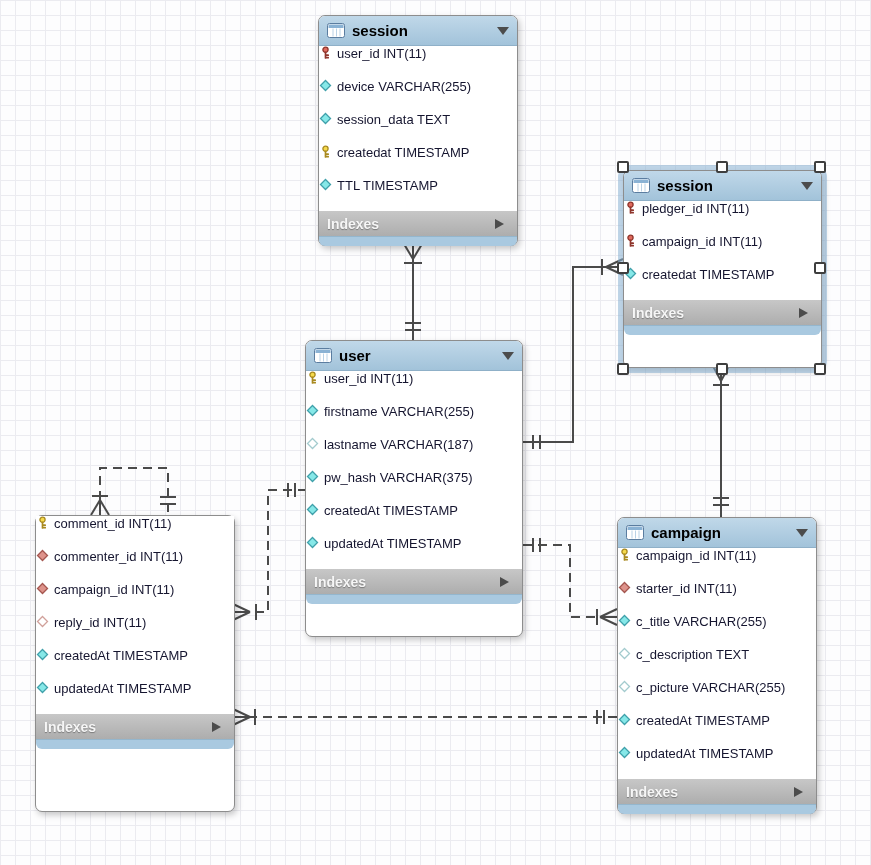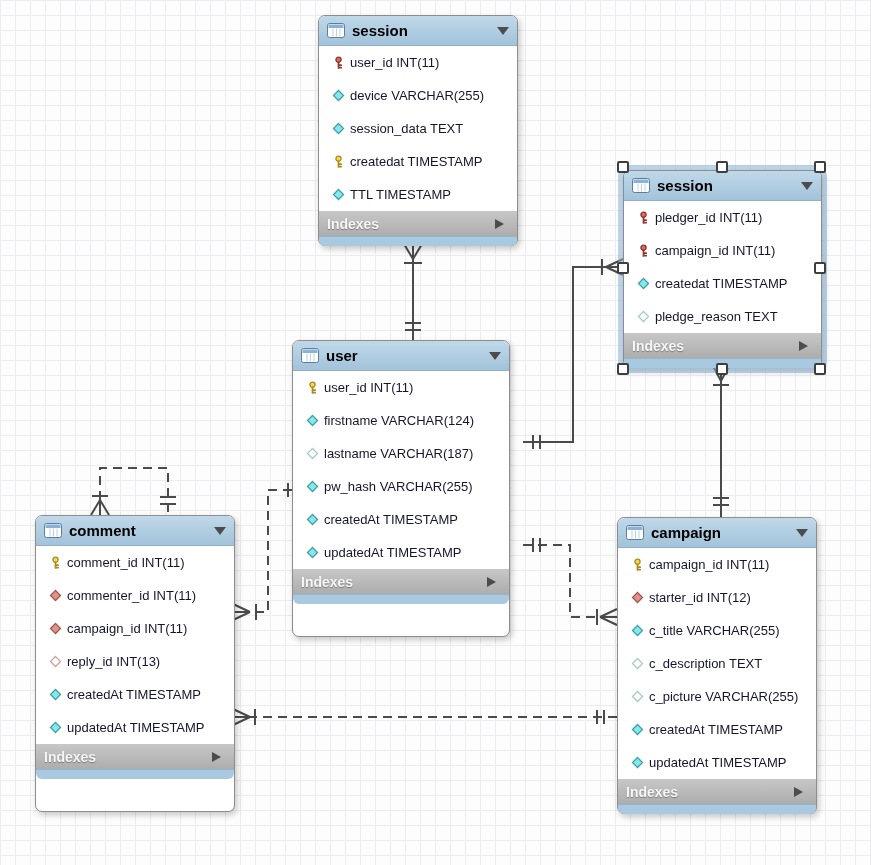--- a/index.html
+++ b/index.html
@@ -33,21 +33,21 @@
     height:30px;display:flex;align-items:center;padding:0 8px;box-sizing:border-box;
     background:linear-gradient(#c0d8e9,#a2c3da);
     border-bottom:1px solid #8fb0c8;border-radius:6px 6px 0 0;
   }
   .hd .ttl{font-weight:bold;font-size:15px;color:#000;margin-left:7px;white-space:nowrap;}
   .hd .tri{
     margin-left:auto;width:0;height:0;
     border-left:6px solid transparent;border-right:6px solid transparent;
     border-top:8px solid #4c4c4c;
   }
-  .row{height:33px;display:flex;align-items:center;padding:0 13px;box-sizing:border-box;background:#fff;}
+  .row{height:33px;display:flex;padding:0 0;box-sizing:border-box;background:#fff;}
   .row .txt{font-size:13px;color:#15152f;white-space:nowrap;}
   .ft{
     height:25px;display:flex;align-items:center;padding:0 8px;box-sizing:border-box;
     background:linear-gradient(#c7c7c7,#adadad);
     color:#f6f6f6;font-weight:bold;font-size:14px;
     text-shadow:0 1px 1px rgba(90,90,90,.65);
   }
   .ft .arr{
     margin-left:auto;margin-right:5px;width:0;height:0;
     border-top:5px solid transparent;border-bottom:5px solid transparent;
@@ -182,21 +182,21 @@
           <polygon points="6.5,1.5 11.5,6.5 6.5,11.5 1.5,6.5"></polygon>
         </svg>
         <span class="txt">TTL TIMESTAMP</span>
       </div>
       <div class="ft">
         <span>Indexes</span>
         <span class="arr"></span>
       </div>
       <div class="strip"></div>
     </div>
-    <div class="tbl" style="left: 292px; top: 340px; width: 216px; height: 295px;">
+    <div class="tbl" style="left: 305px; top: 340px; width: 216px; height: 295px;">
       <div class="hd">
         <svg class="ticon" width="18" height="15" viewBox="0 0 18 15">
           <rect x="0.5" y="0.5" width="17" height="14" rx="2" fill="#ffffff" stroke="#5b7da0"></rect>
           <rect x="1.5" y="1.5" width="15" height="3.5" fill="#8ab2d4"></rect>
           <line x1="6" y1="5.5" x2="6" y2="13.5" stroke="#b9d2e6"></line>
           <line x1="9.5" y1="5.5" x2="9.5" y2="13.5" stroke="#b9d2e6"></line>
           <line x1="13" y1="5.5" x2="13" y2="13.5" stroke="#b9d2e6"></line>
         </svg>
         <span class="ttl">user</span>
         <span class="tri"></span>
@@ -205,33 +205,33 @@
         <svg class="fi key ky" width="13" height="13" viewBox="0 0 13 13">
           <circle cx="6.5" cy="3.8" r="2.6"></circle>
           <path d="M6.5 6.4 L6.5 12 M6.5 9.2 L9.2 9.2 M6.5 11.7 L9.2 11.7"></path>
         </svg>
         <span class="txt">user_id INT(11)</span>
       </div>
       <div class="row">
         <svg class="fi dia dt" width="13" height="13" viewBox="0 0 13 13">
           <polygon points="6.5,1.5 11.5,6.5 6.5,11.5 1.5,6.5"></polygon>
         </svg>
-        <span class="txt">firstname VARCHAR(124)</span>
+        <span class="txt">firstname VARCHAR(255)</span>
       </div>
       <div class="row">
         <svg class="fi dia dh" width="13" height="13" viewBox="0 0 13 13">
           <polygon points="6.5,1.5 11.5,6.5 6.5,11.5 1.5,6.5"></polygon>
         </svg>
         <span class="txt">lastname VARCHAR(187)</span>
       </div>
       <div class="row">
         <svg class="fi dia dt" width="13" height="13" viewBox="0 0 13 13">
           <polygon points="6.5,1.5 11.5,6.5 6.5,11.5 1.5,6.5"></polygon>
         </svg>
-        <span class="txt">pw_hash VARCHAR(255)</span>
+        <span class="txt">pw_hash VARCHAR(375)</span>
       </div>
       <div class="row">
         <svg class="fi dia dt" width="13" height="13" viewBox="0 0 13 13">
           <polygon points="6.5,1.5 11.5,6.5 6.5,11.5 1.5,6.5"></polygon>
         </svg>
         <span class="txt">createdAt TIMESTAMP</span>
       </div>
       <div class="row">
         <svg class="fi dia dt" width="13" height="13" viewBox="0 0 13 13">
           <polygon points="6.5,1.5 11.5,6.5 6.5,11.5 1.5,6.5"></polygon>
@@ -268,53 +268,36 @@
           <circle cx="6.5" cy="3.8" r="2.6"></circle>
           <path d="M6.5 6.4 L6.5 12 M6.5 9.2 L9.2 9.2 M6.5 11.7 L9.2 11.7"></path>
         </svg>
         <span class="txt">campaign_id INT(11)</span>
       </div>
       <div class="row">
         <svg class="fi dia dt" width="13" height="13" viewBox="0 0 13 13">
           <polygon points="6.5,1.5 11.5,6.5 6.5,11.5 1.5,6.5"></polygon>
         </svg>
         <span class="txt">createdat TIMESTAMP</span>
-      </div>
-      <div class="row">
-        <svg class="fi dia dh" width="13" height="13" viewBox="0 0 13 13">
-          <polygon points="6.5,1.5 11.5,6.5 6.5,11.5 1.5,6.5"></polygon>
-        </svg>
-        <span class="txt">pledge_reason TEXT</span>
       </div>
       <div class="ft">
         <span>Indexes</span>
         <span class="arr"></span>
       </div>
       <div class="strip"></div>
     </div>
     <div class="hdl" style="left: 617px; top: 161px;"></div>
     <div class="hdl" style="left: 715.5px; top: 161px;"></div>
     <div class="hdl" style="left: 814px; top: 161px;"></div>
     <div class="hdl" style="left: 617px; top: 262px;"></div>
     <div class="hdl" style="left: 814px; top: 262px;"></div>
     <div class="hdl" style="left: 617px; top: 363px;"></div>
     <div class="hdl" style="left: 715.5px; top: 363px;"></div>
     <div class="hdl" style="left: 814px; top: 363px;"></div>
     <div class="tbl" style="left: 35px; top: 515px; width: 198px; height: 295px;">
-      <div class="hd">
-        <svg class="ticon" width="18" height="15" viewBox="0 0 18 15">
-          <rect x="0.5" y="0.5" width="17" height="14" rx="2" fill="#ffffff" stroke="#5b7da0"></rect>
-          <rect x="1.5" y="1.5" width="15" height="3.5" fill="#8ab2d4"></rect>
-          <line x1="6" y1="5.5" x2="6" y2="13.5" stroke="#b9d2e6"></line>
-          <line x1="9.5" y1="5.5" x2="9.5" y2="13.5" stroke="#b9d2e6"></line>
-          <line x1="13" y1="5.5" x2="13" y2="13.5" stroke="#b9d2e6"></line>
-        </svg>
-        <span class="ttl">comment</span>
-        <span class="tri"></span>
-      </div>
       <div class="row">
         <svg class="fi key ky" width="13" height="13" viewBox="0 0 13 13">
           <circle cx="6.5" cy="3.8" r="2.6"></circle>
           <path d="M6.5 6.4 L6.5 12 M6.5 9.2 L9.2 9.2 M6.5 11.7 L9.2 11.7"></path>
         </svg>
         <span class="txt">comment_id INT(11)</span>
       </div>
       <div class="row">
         <svg class="fi dia dr" width="13" height="13" viewBox="0 0 13 13">
           <polygon points="6.5,1.5 11.5,6.5 6.5,11.5 1.5,6.5"></polygon>
@@ -324,21 +307,21 @@
       <div class="row">
         <svg class="fi dia dr" width="13" height="13" viewBox="0 0 13 13">
           <polygon points="6.5,1.5 11.5,6.5 6.5,11.5 1.5,6.5"></polygon>
         </svg>
         <span class="txt">campaign_id INT(11)</span>
       </div>
       <div class="row">
         <svg class="fi dia drh" width="13" height="13" viewBox="0 0 13 13">
           <polygon points="6.5,1.5 11.5,6.5 6.5,11.5 1.5,6.5"></polygon>
         </svg>
-        <span class="txt">reply_id INT(13)</span>
+        <span class="txt">reply_id INT(11)</span>
       </div>
       <div class="row">
         <svg class="fi dia dt" width="13" height="13" viewBox="0 0 13 13">
           <polygon points="6.5,1.5 11.5,6.5 6.5,11.5 1.5,6.5"></polygon>
         </svg>
         <span class="txt">createdAt TIMESTAMP</span>
       </div>
       <div class="row">
         <svg class="fi dia dt" width="13" height="13" viewBox="0 0 13 13">
           <polygon points="6.5,1.5 11.5,6.5 6.5,11.5 1.5,6.5"></polygon>
@@ -367,21 +350,21 @@
         <svg class="fi key ky" width="13" height="13" viewBox="0 0 13 13">
           <circle cx="6.5" cy="3.8" r="2.6"></circle>
           <path d="M6.5 6.4 L6.5 12 M6.5 9.2 L9.2 9.2 M6.5 11.7 L9.2 11.7"></path>
         </svg>
         <span class="txt">campaign_id INT(11)</span>
       </div>
       <div class="row">
         <svg class="fi dia dr" width="13" height="13" viewBox="0 0 13 13">
           <polygon points="6.5,1.5 11.5,6.5 6.5,11.5 1.5,6.5"></polygon>
         </svg>
-        <span class="txt">starter_id INT(12)</span>
+        <span class="txt">starter_id INT(11)</span>
       </div>
       <div class="row">
         <svg class="fi dia dt" width="13" height="13" viewBox="0 0 13 13">
           <polygon points="6.5,1.5 11.5,6.5 6.5,11.5 1.5,6.5"></polygon>
         </svg>
         <span class="txt">c_title VARCHAR(255)</span>
       </div>
       <div class="row">
         <svg class="fi dia dh" width="13" height="13" viewBox="0 0 13 13">
           <polygon points="6.5,1.5 11.5,6.5 6.5,11.5 1.5,6.5"></polygon>

